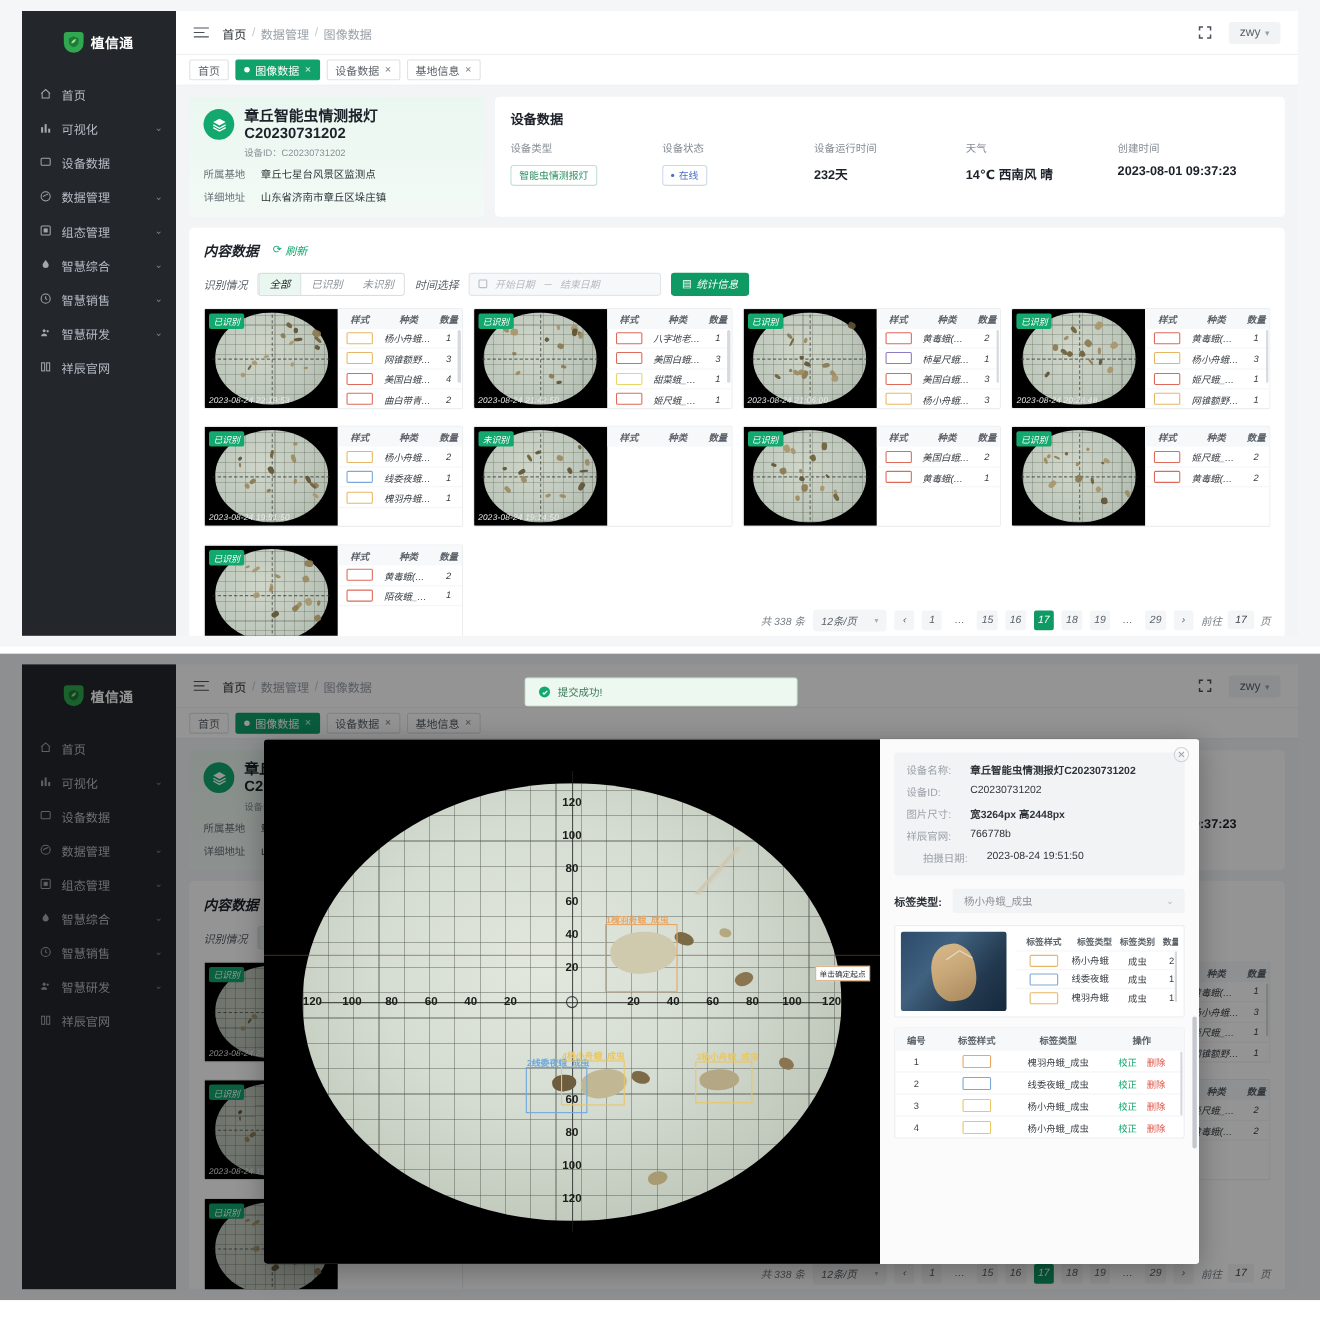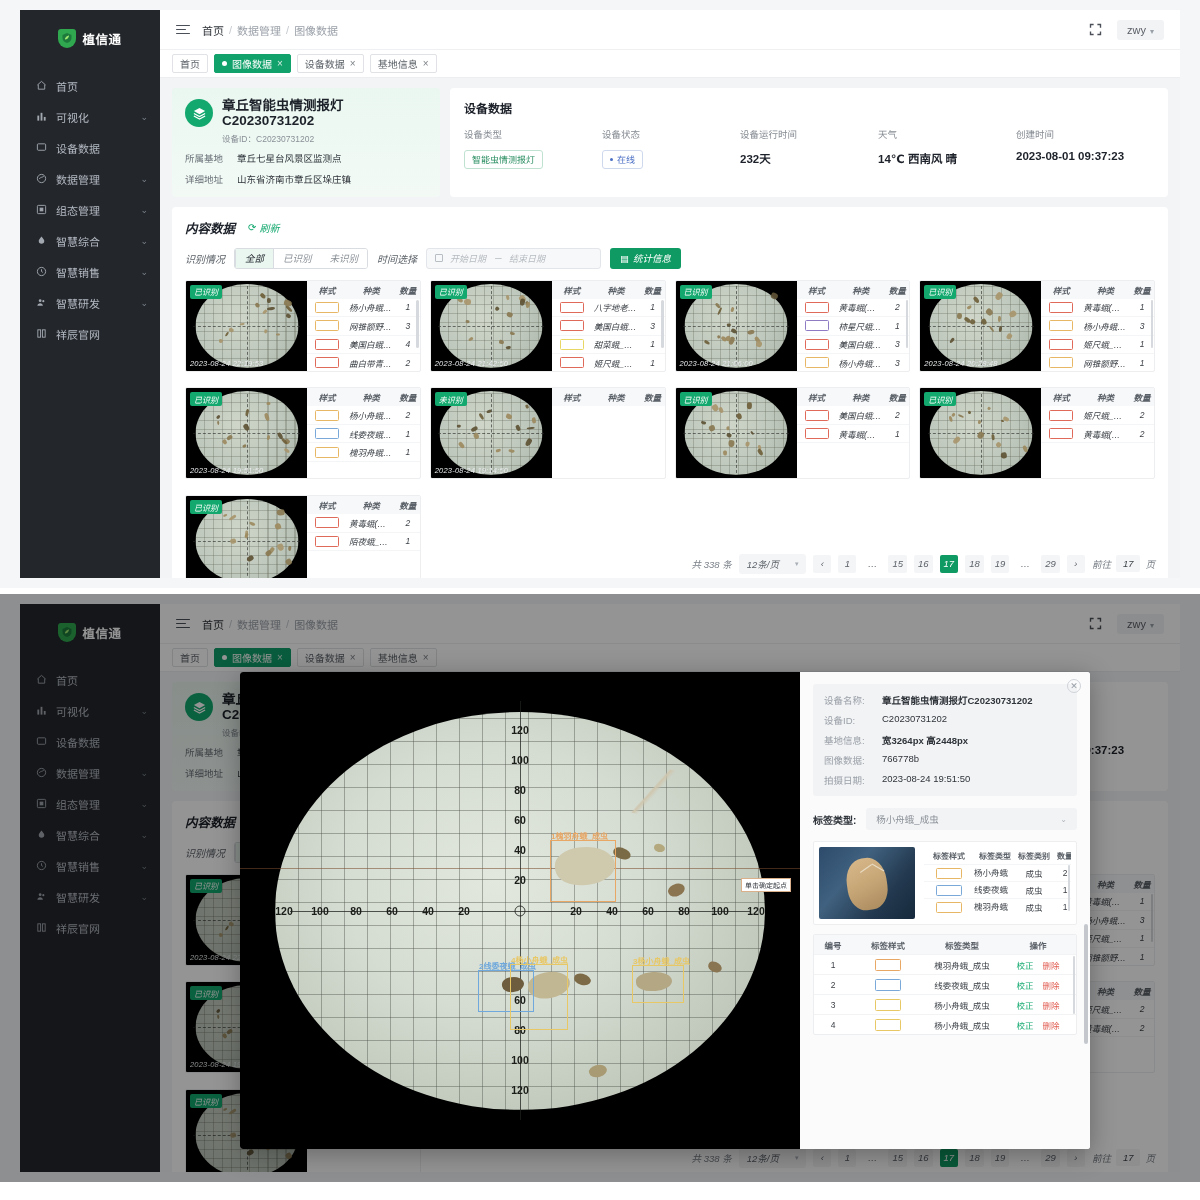--- a/index.html
+++ b/index.html
@@ -249,21 +249,21 @@
   }
   .hline { position:absolute; left:0; width:100%; height:0; border-top:1px solid #7a4a2a; opacity:.55;}
 
   .side {
     flex: 1; padding: 12px 13px; overflow: hidden; position: relative; background: #fbfbfc;
   }
   .info {
     background: #f2f3f5; border-radius: 3px; padding: 9px 11px;
   }
   .inforow { display: flex; font-size: 9.5px; margin-bottom: 6px; }
-  .inforow:last-child { margin-bottom: 0; }
+  .inforow:last-child { margin-bottom: 0; margin-left: 15px; }
   .inforow .ik { color: #9aa0a8; width: 58px; flex: none; }
   .inforow .iv { color: #2f343a; }
   .inforow .iv.b { font-weight: bold; }
 
   .modes { display: flex; gap: 26px; margin-top: 12px; padding-left: 2px; }
   .mode { font-size: 11px; color: #3d4248; font-weight: bold; cursor: pointer; padding-bottom: 5px; }
   .mode.active { border-bottom: 2.2px solid #6fc2a0; }
 
   .labeltype { display: flex; align-items: center; gap: 10px; margin-top: 12px; }
   .labeltype .lk { font-size: 10px; color: #2f343a; font-weight: bold; flex: none; }
@@ -1711,20 +1711,28 @@
             <span class="box">17</span>
             <span>页</span>
           </span>
         </div>
       </div>
     </div>
   </div>
 
   <div class="dim"></div>
 
+  <div class="toast">
+    <span class="ok">
+        <svg viewBox="0 0 24 24" fill="none" stroke="#fff" stroke-width="4">
+          <path d="M5 13l4 4 10-10"></path>
+        </svg>
+      </span>
+    <span class="tmsg">提交成功!</span>
+  </div>
 
   <div class="modal">
     <div class="modal-close">✕</div>
 
     <div class="viewer">
       <div class="pdish"></div>
       <div class="hline" style="top:41%;"></div>
       <div class="axh"></div>
       <div class="axv"></div>
       <div class="origin"></div>
@@ -1767,46 +1775,46 @@
           <span class="bug" style="left:349px;top:393px;width:18px;height:12px;background:#a89a73;transform:rotate(-15deg);"></span>
           <span class="bug" style="left:375px;top:95px;width:80px;height:50px;background:linear-gradient(120deg,transparent 45%, #cfc6ae 47%, transparent 52%);transform:rotate(12deg);border-radius:0;"></span>
         </div>
       <div id="viewer-boxes">
     <div class="bbox" style="left:310px;top:168px;width:66px;height:62px;border-color:#e8a765;">
       <span class="bl" style="color:#e8a765">1槐羽舟蛾_成虫</span>
     </div>
     <div class="bbox" style="left:238px;top:298px;width:56px;height:42px;border-color:#6fa8dc;">
       <span class="bl" style="color:#6fa8dc">2线委夜蛾_成虫</span>
     </div>
-    <div class="bbox" style="left:270px;top:292px;width:58px;height:66px;border-color:#e8c765;">
+    <div class="bbox" style="left:270px;top:292px;width:58px;height:41px;border-color:#e8c765;">
       <span class="bl" style="color:#e8c765">4杨小舟蛾_成虫</span>
     </div>
     <div class="bbox" style="left:392px;top:293px;width:52px;height:38px;border-color:#e8c765;">
       <span class="bl" style="color:#e8c765">3杨小舟蛾_成虫</span>
     </div>
         </div>
       <div class="tip" style="left:501px; top:206px;">单击确定起点</div>
     </div>
 
     <div class="side">
       <div class="info">
         <div class="inforow">
             <span class="ik">设备名称:</span>
             <span class="iv b">章丘智能虫情测报灯C20230731202</span>
           </div>
         <div class="inforow">
             <span class="ik">设备ID:</span>
             <span class="iv">C20230731202</span>
           </div>
         <div class="inforow">
-            <span class="ik">基地信息:</span>
+            <span class="ik">图片尺寸:</span>
             <span class="iv b">宽3264px 高2448px</span>
           </div>
         <div class="inforow">
-            <span class="ik">图像数据:</span>
+            <span class="ik">祥辰官网:</span>
             <span class="iv">766778b</span>
           </div>
         <div class="inforow">
             <span class="ik">拍摄日期:</span>
             <span class="iv">2023-08-24 19:51:50</span>
           </div>
       </div>
 
 
       <div class="labeltype">

